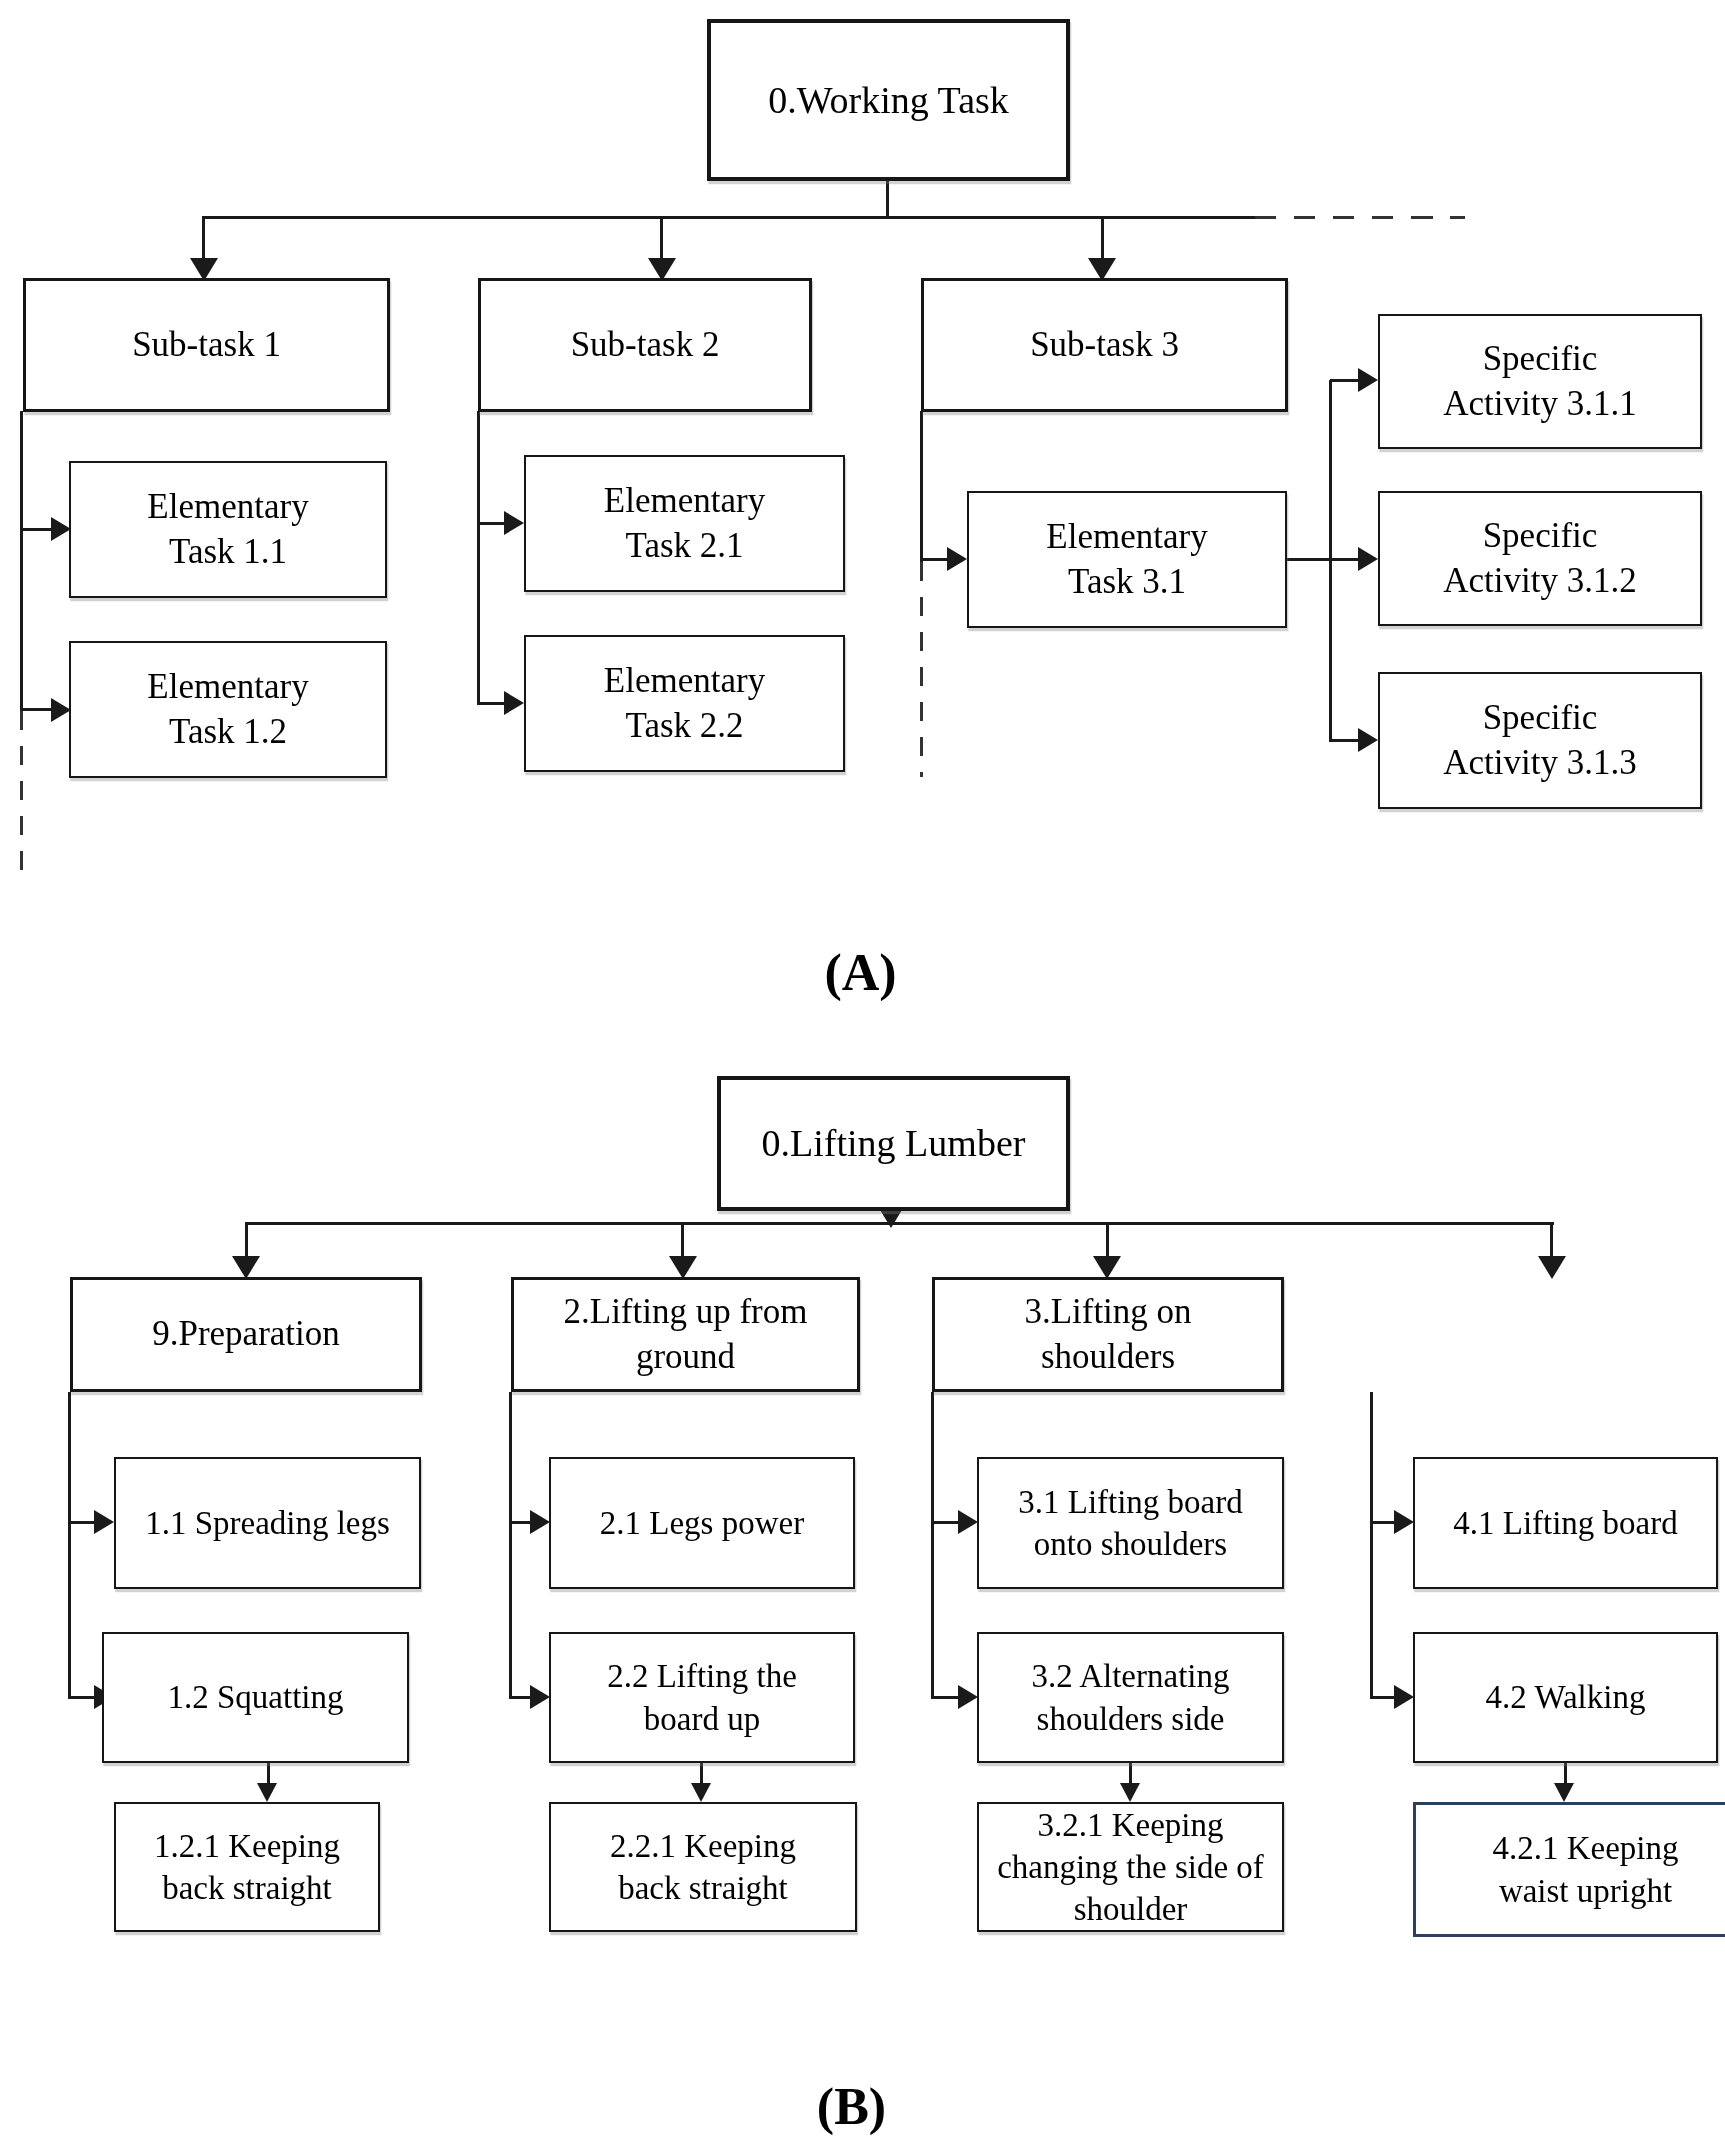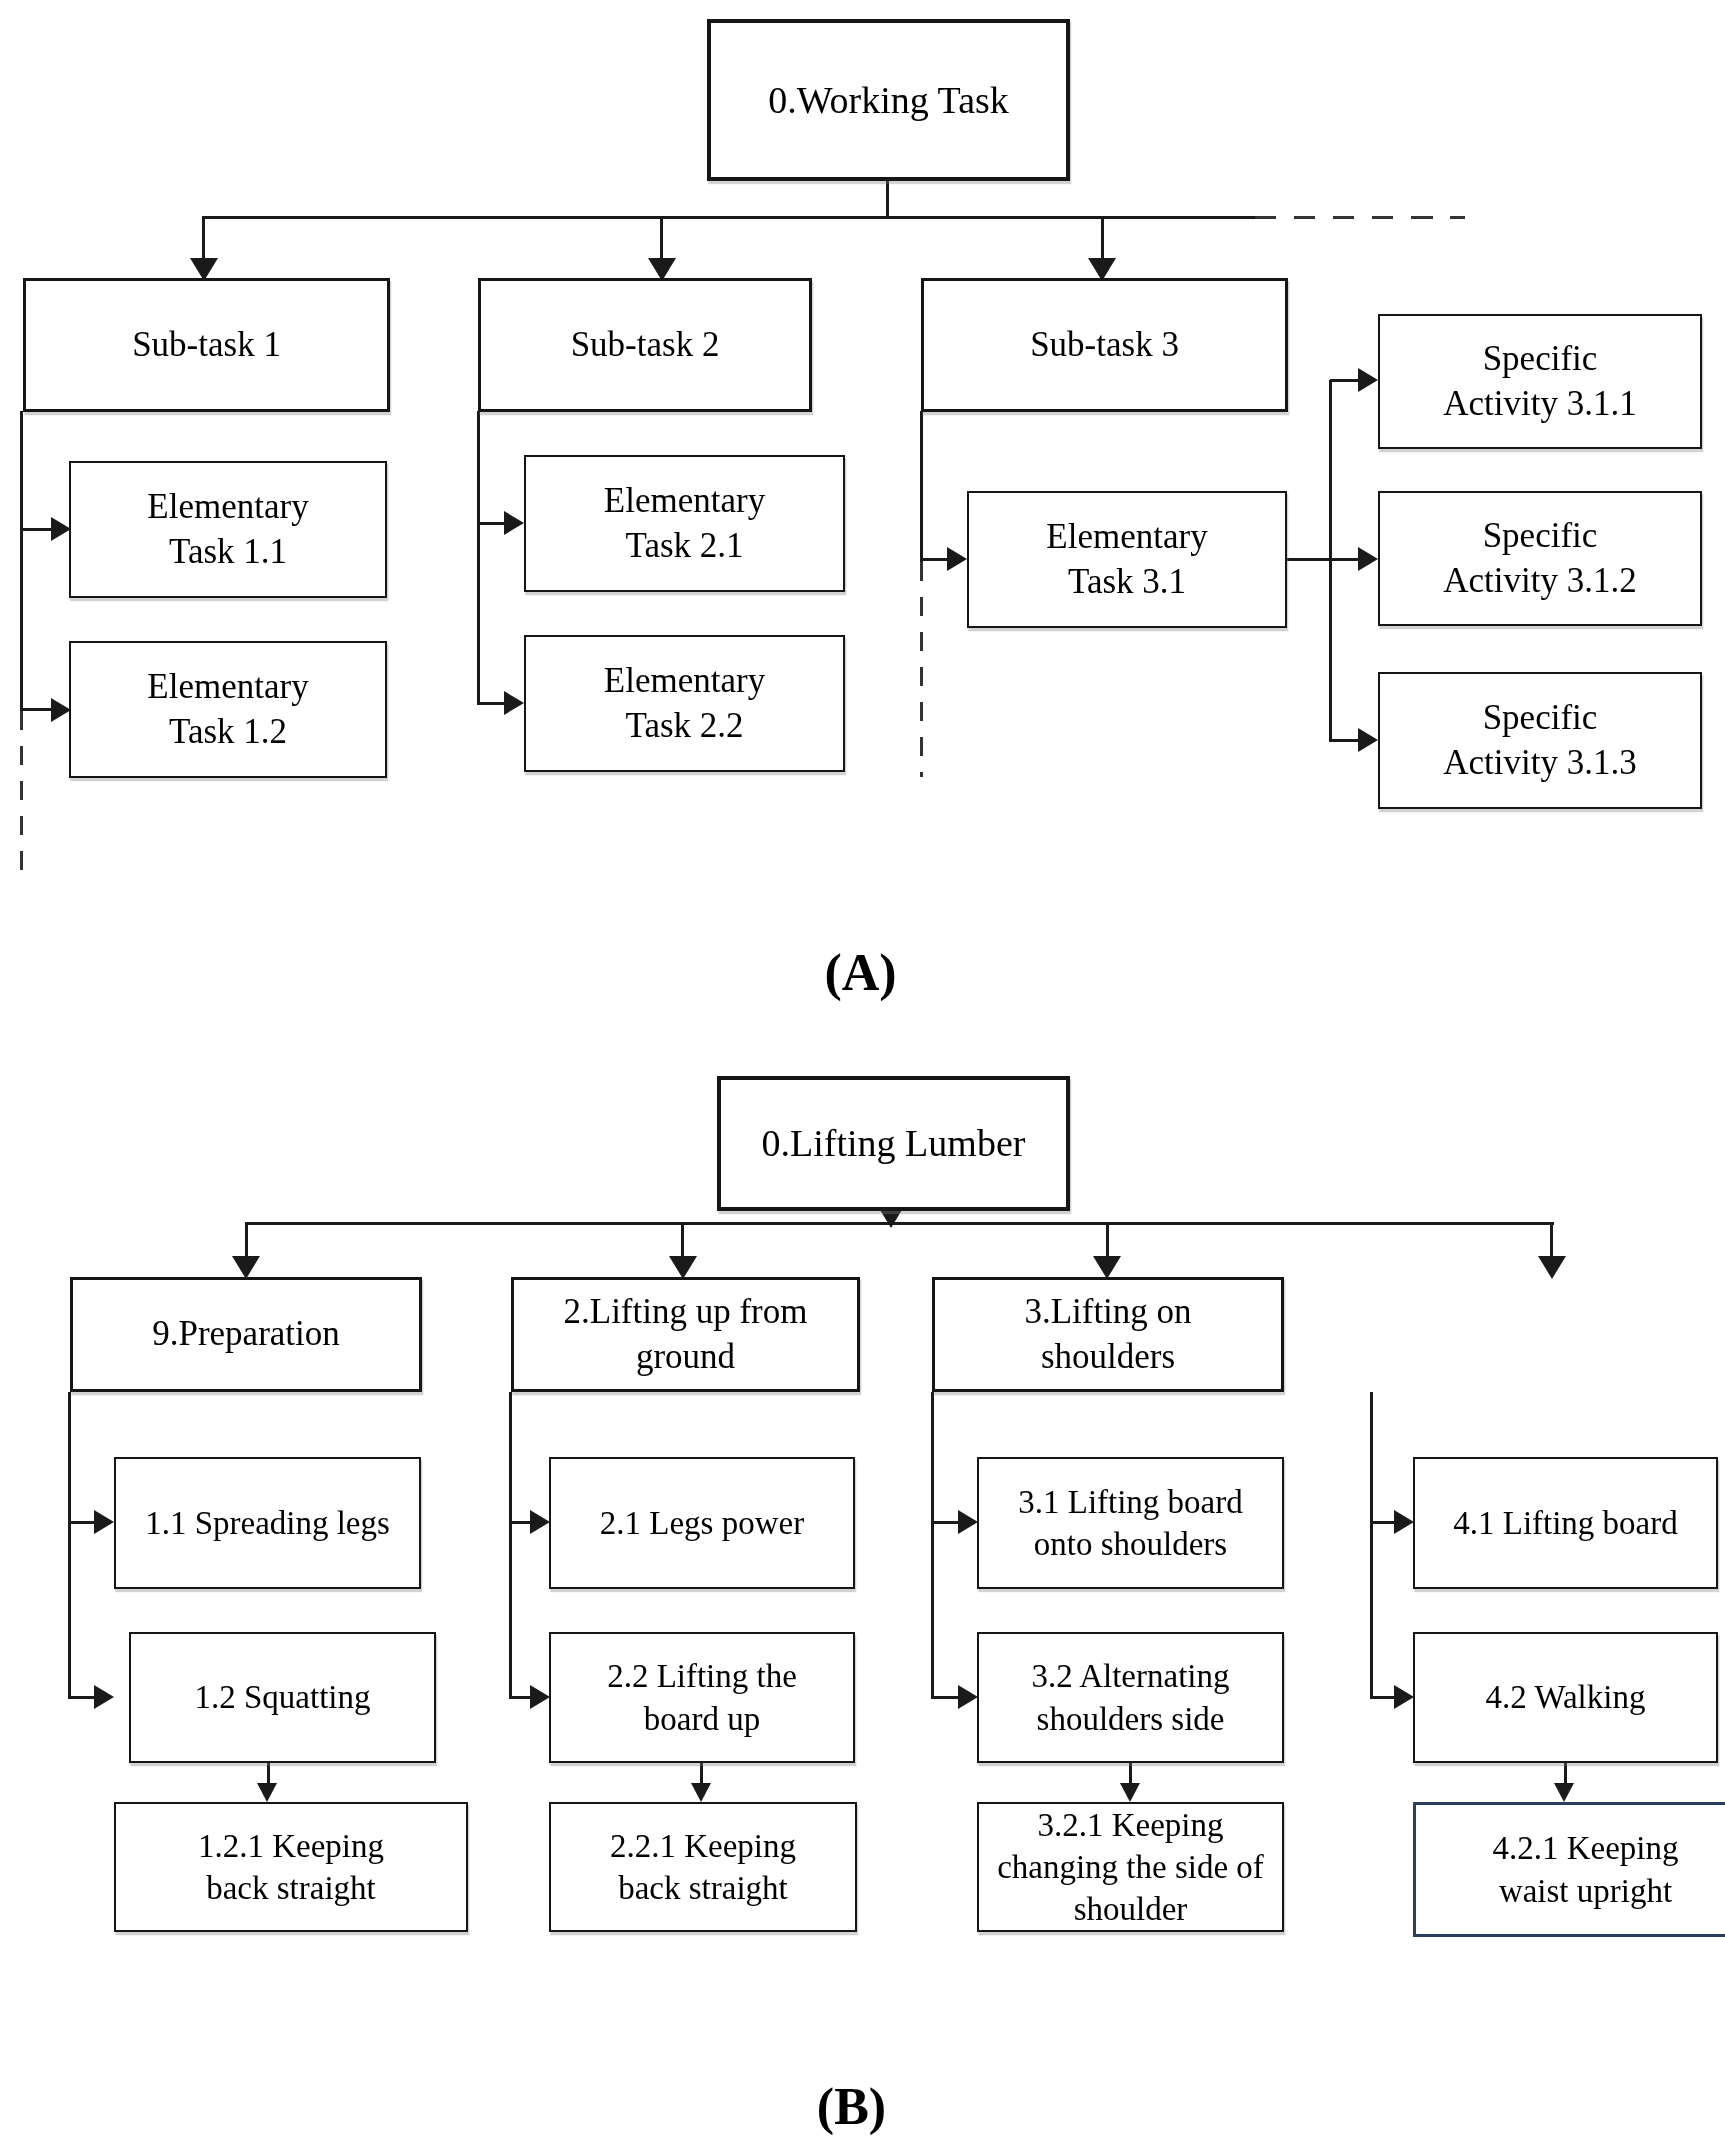--- a/index.html
+++ b/index.html
@@ -146,28 +146,28 @@
 ground</div>
   <div class="bx b6" style="left:932px;top:1277px;width:352px;height:115px">3.Lifting on
 shoulders</div>
 
   <div class="bx small" style="left:114px;top:1457px;width:307px;height:132px">1.1 Spreading legs</div>
   <div class="bx small" style="left:549px;top:1457px;width:306px;height:132px">2.1 Legs power</div>
   <div class="bx small" style="left:977px;top:1457px;width:307px;height:132px">3.1 Lifting board
 onto shoulders</div>
   <div class="bx small" style="left:1413px;top:1457px;width:305px;height:132px">4.1 Lifting board</div>
 
-  <div class="bx small" style="left:129px;top:1632px;width:307px;height:131px">1.2 Squatting</div>
+  <div class="bx small" style="left:102px;top:1632px;width:307px;height:131px">1.2 Squatting</div>
   <div class="bx small" style="left:549px;top:1632px;width:306px;height:131px">2.2 Lifting the
 board up</div>
   <div class="bx small" style="left:977px;top:1632px;width:307px;height:131px">3.2 Alternating
 shoulders side</div>
   <div class="bx small" style="left:1413px;top:1632px;width:305px;height:131px">4.2 Walking</div>
 
-  <div class="bx small" style="left:114px;top:1802px;width:354px;height:130px">1.2.1 Keeping
+  <div class="bx small" style="left:114px;top:1802px;width:266px;height:130px">1.2.1 Keeping
 back straight</div>
   <div class="bx small" style="left:549px;top:1802px;width:308px;height:130px">2.2.1 Keeping
 back straight</div>
   <div class="bx small" style="left:977px;top:1802px;width:307px;height:130px">3.2.1 Keeping
 changing the side of
 shoulder</div>
   <div class="bx small navy" style="left:1413px;top:1802px;width:345px;height:135px">4.2.1 Keeping
 waist upright</div>
 
   <div class="cap" style="left:782px;top:2077px">(B)</div>

